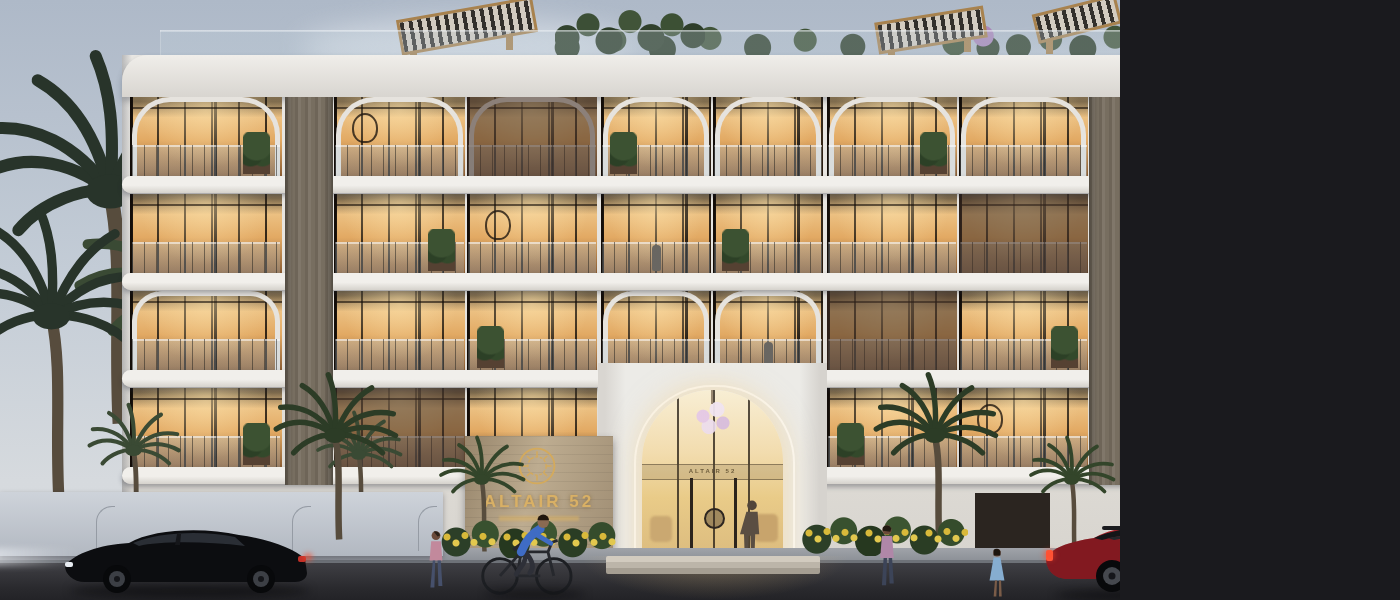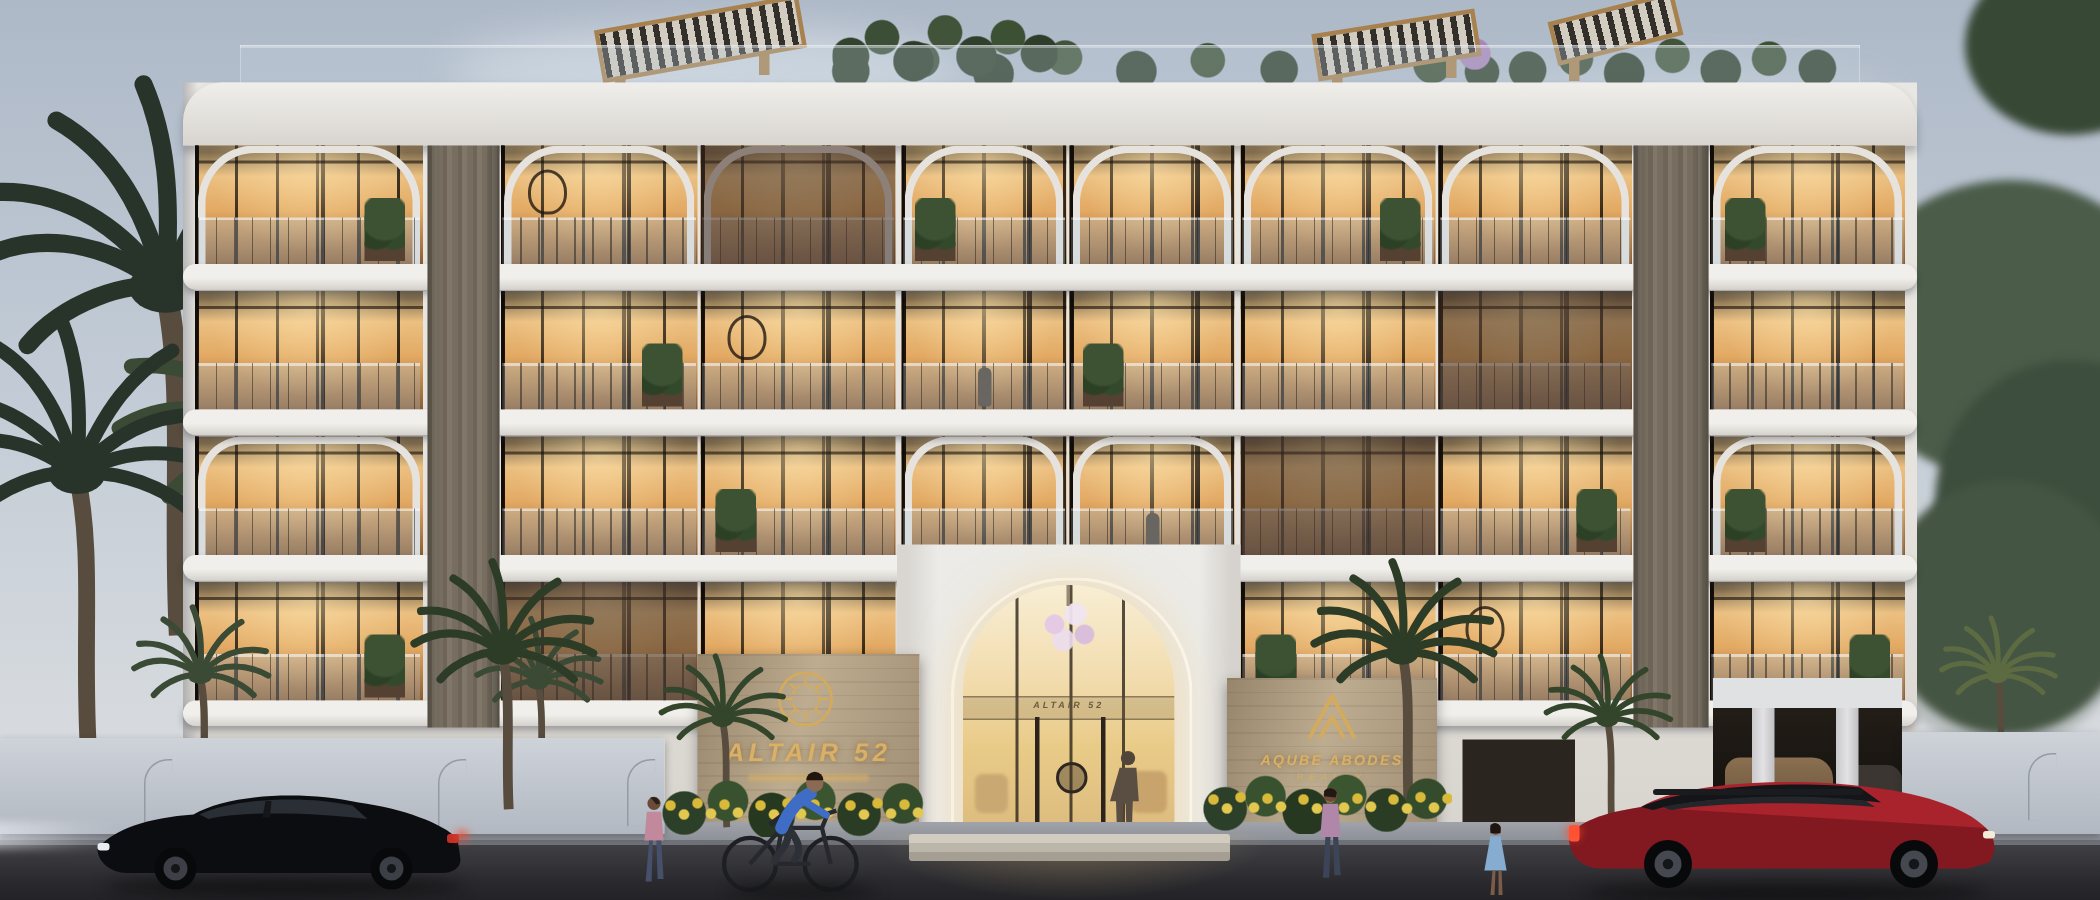--- a/index.html
+++ b/index.html
@@ -1,17 +1,17 @@
 <!DOCTYPE html>
 <html style="--c-sky-top: #aeb9c8; --c-sky-horizon: #d6dade; --c-facade: #e6e3de; --c-slab-light: #f1efeb; --c-slab-dark: #d5d2cc; --c-window-glow-bright: #f4d49c; --c-window-glow: #e2a963; --c-window-glow-deep: #8a5c32; --c-wood-panel: #7b7265; --c-stone-sign-wall: #b3a186; --c-sign-gold: #d9b065; --c-street: #35353a; --c-sidewalk: #94979d; --c-black-suv: #0e0f12; --c-red-suv: #a8232b; --c-foliage-dark: #2b3a2d; --c-foliage-light: #5c6e55;"><head>
 <meta charset="utf-8">
 <style>
   html,body{margin:0;padding:0;background:#1a1a1e;}
-  .scene{position:relative;width:1400px;height:600px;overflow:hidden;
-    font-family:"Liberation Sans",sans-serif;font-style:italic;}
+  .scene{position:relative;width:1120px;height:600px;overflow:hidden;
+    font-family:"Liberation Sans",sans-serif;}
   .abs{position:absolute;}
 
   
   .sky{inset:0;background:linear-gradient(180deg,var(--c-sky-top) 0%,#c3ccd6 45%,var(--c-sky-horizon) 80%,#dadce0 100%);}
   .cloud{border-radius:50%;background:rgba(240,244,248,.5);filter:blur(14px);}
 
   
   .palm{position:absolute;color:#28342a;}
   .palm.light{color:#3a4a34;}
   .canopy{border-radius:50%;filter:blur(3px);}
@@ -392,27 +392,20 @@
 
   <div class="abs stonewall" style="left:465px;top:436px;width:148px;height:120px">
     <svg viewBox="0 0 48 48" style="position:absolute;left:50px;top:8px;width:44px;height:44px">
       <circle cx="24" cy="24" r="19" fill="none" stroke="#d4aa5c" stroke-width="2"></circle>
       <circle cx="24" cy="24" r="10" fill="none" stroke="#d4aa5c" stroke-width="1.5" stroke-dasharray="3 2"></circle>
       <path d="M24 8 L24 14 M24 34 L24 40 M8 24 L14 24 M34 24 L40 24 M13 13 L17 17 M31 31 L35 35 M35 13 L31 17 M17 31 L13 35" stroke="#d4aa5c" stroke-width="1.6"></path>
     </svg>
     <div class="goldtxt" style="position:absolute;left:0;right:0;top:56px;text-align:center;font-size:17px;font-weight:bold;letter-spacing:3px">ALTAIR 52</div>
     <div style="position:absolute;left:34px;right:34px;top:80px;height:5px;background:rgba(217,176,101,.55);filter:blur(1px)"></div>
   </div>
-  <div class="abs stonewall" style="left:818px;top:452px;width:140px;height:104px">
-    <svg viewBox="0 0 40 40" style="position:absolute;left:50px;top:6px;width:40px;height:40px">
-      <path d="M5 34 L20 6 L35 34 M12 34 L20 20 L28 34" fill="none" stroke="#d4aa5c" stroke-width="2.5" stroke-linejoin="round"></path>
-    </svg>
-    <div class="goldtxt" style="position:absolute;left:0;right:0;top:50px;text-align:center;font-size:9.5px;font-weight:bold;letter-spacing:1.5px">AQUBE ABODES</div>
-    <div class="goldtxt" style="position:absolute;left:0;right:0;top:64px;text-align:center;font-size:6px;letter-spacing:4px;opacity:.8">REALTY</div>
-  </div>
 
   <div class="abs sidewalk" style="left:0;top:548px;width:1400px;height:14px"></div>
   <div class="abs curb" style="left:0;top:560px;width:1400px;height:3px"></div>
   <div class="abs street" style="left:0;top:563px;width:1400px;height:37px"></div>
   <div class="abs warm-spill" style="left:580px;top:556px;width:270px;height:44px"></div>
 
   <div class="abs steps" style="left:606px;top:556px;width:214px;height:18px;border-radius:2px"></div>
 
   <div class="abs foliage" style="left:0;top:448px;width:460px;height:56px"></div>
   <svg class="palm light" viewBox="0 0 120 160" style="left:60px;top:400px;width:150px;height:130px">

